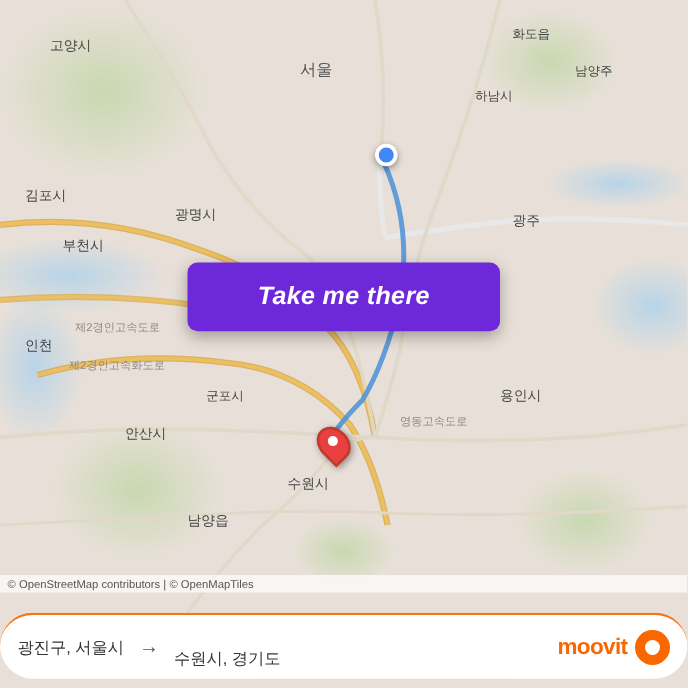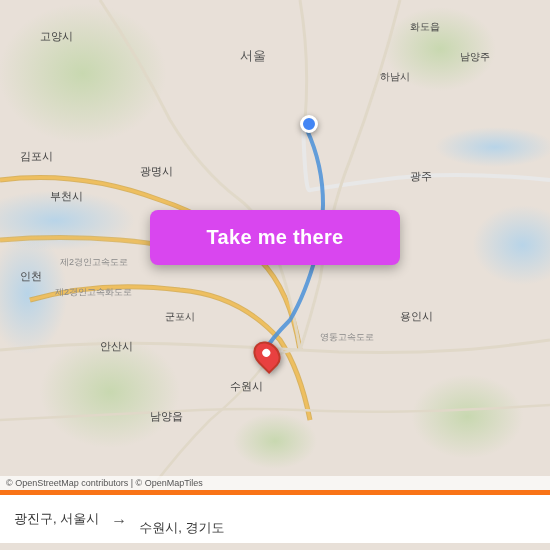--- a/index.html
+++ b/index.html
@@ -93,49 +93,51 @@
       border-radius: 50%;
     }
 
     
     .cta-button {
       position: absolute;
       top: 210px;
       left: 150px;
       width: 250px;
       height: 55px;
-      background: #d946ef;
+      background: #6d28d9;
       border-radius: 8px;
       display: flex;
       align-items: center;
       justify-content: center;
       cursor: pointer;
       box-shadow: 0 4px 12px rgba(0,0,0,0.3);
       z-index: 20;
       border: none;
       outline: none;
+      font-style: italic;
     }
 
     .cta-button-label {
       color: white;
       font-size: 20px;
       font-weight: 600;
       letter-spacing: 0.3px;
     }
 
     
     #bottom-bar {
       width: 550px;
       height: 53px;
       background: white;
-      border-top: 5px solid #f97316;
+      border-top: 2px solid #f97316;
       display: flex;
       align-items: center;
       padding: 0 14px;
       gap: 0;
+      border-radius: 30px;
     }
 
     .route-info {
       display: flex;
       align-items: center;
       gap: 8px;
       flex: 1;
     }
 
     .route-origin {
@@ -153,21 +155,21 @@
     .route-dest {
       font-size: 13px;
       color: #333;
       font-weight: 500;
       margin-top: 18px;
     }
 
     
     .map-attribution {
       position: absolute;
-      bottom: 0;
+      bottom: 16px;
       left: 0;
       right: 0;
       background: rgba(255,255,255,0.7);
       font-size: 9px;
       color: #555;
       padding: 2px 6px;
       z-index: 5;
     }
 
     
@@ -272,13 +274,19 @@
     <span>© OpenStreetMap contributors | © OpenMapTiles</span>
   </div>
 </div>
 
 <div id="bottom-bar">
   <div class="route-info">
     <span class="route-origin">광진구, 서울시</span>
     <span class="route-arrow">→</span>
     <span class="route-dest">수원시, 경기도</span>
   </div>
+  <div class="moovit-branding">
+    <span class="moovit-text">moovit</span>
+    <div class="moovit-icon">
+      <div class="moovit-icon-inner"></div>
+    </div>
+  </div>
 </div>
 
 </body></html>

